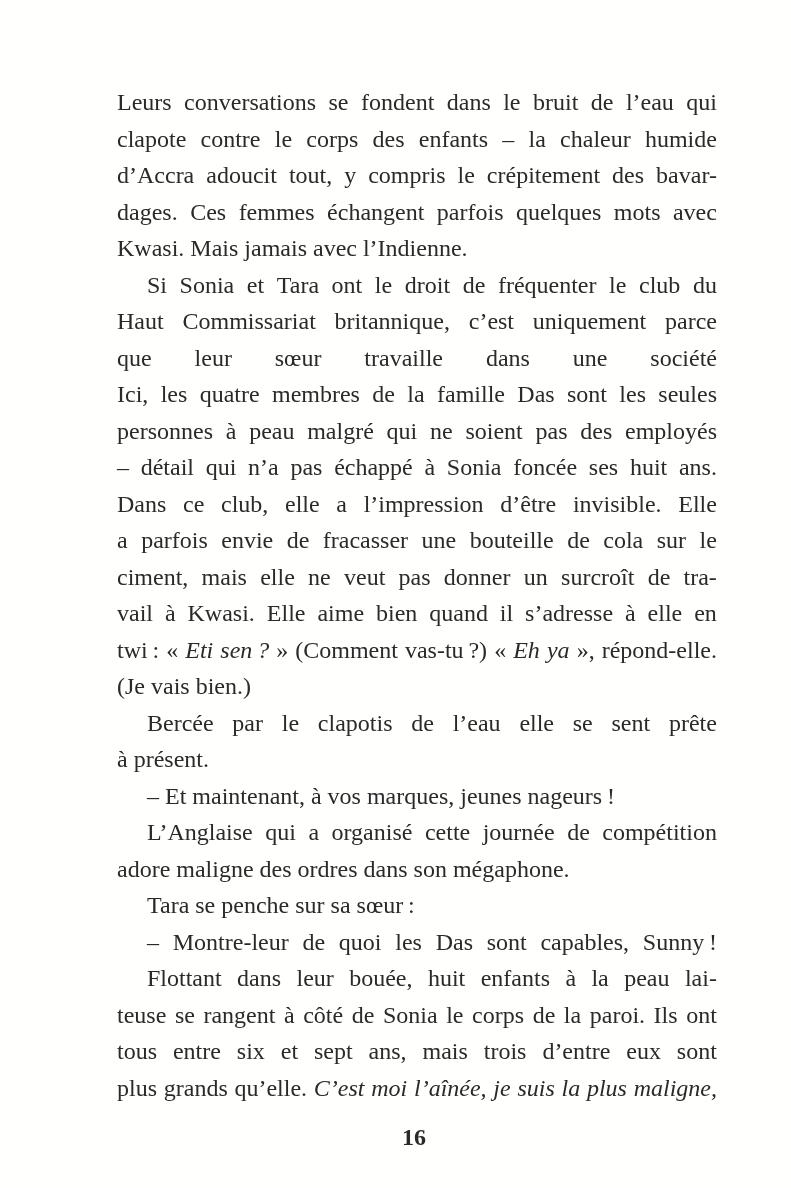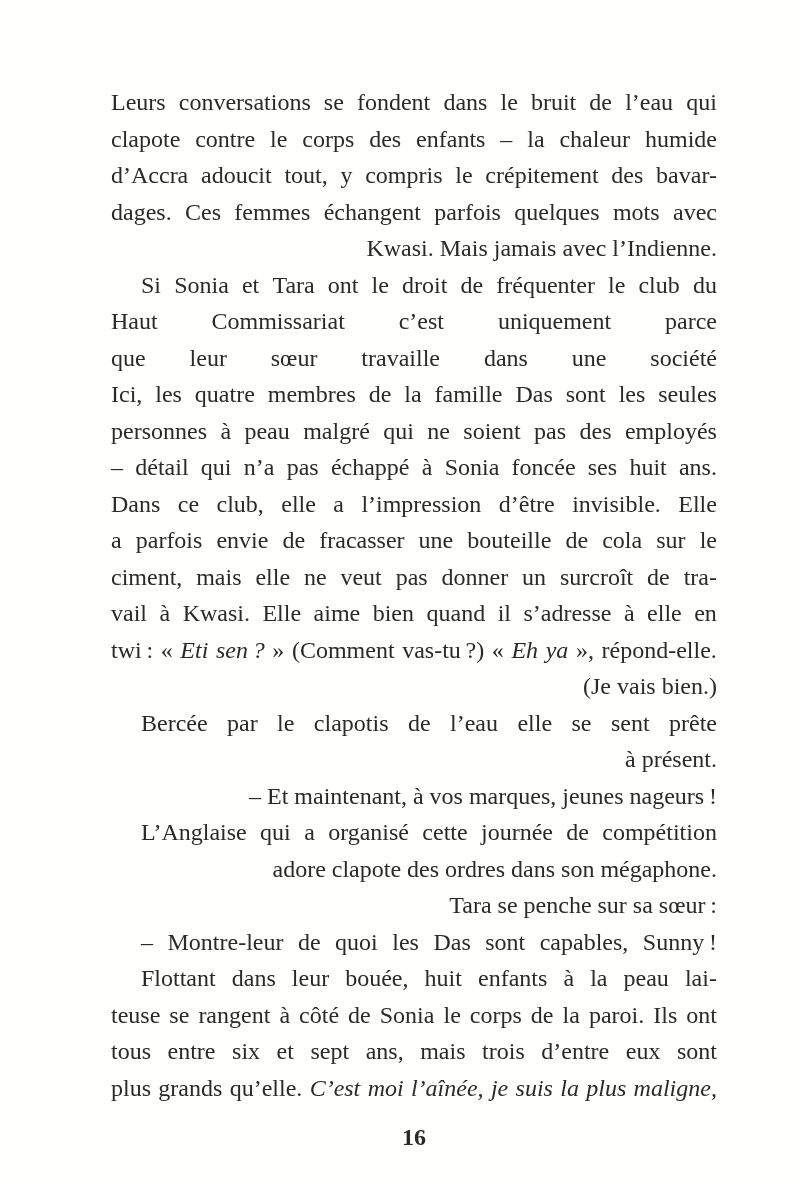--- a/index.html
+++ b/index.html
@@ -21,21 +21,22 @@
     top: 84px;
     width: 606px;
     color: #2a2a2a;
     font-size: 24px;
   }
   .para { margin: 0; padding: 0; }
   .line {
     height: 36.5px;
     line-height: 36.5px;
     white-space: nowrap;
-    text-align: right;
+    text-align: left;
+    margin-left: 6px;
   }
   .line.j {
     display: flex;
     justify-content: space-between;
   }
   .line.j span { flex: 0 0 auto; }
   .line.indent { padding-left: 30px; }
   .it { font-style: italic; }
   .pagenum {
     position: absolute;
@@ -112,20 +113,21 @@
           <span>droit</span>
           <span>de</span>
           <span>fréquenter</span>
           <span>le</span>
           <span>club</span>
           <span>du</span>
         </div>
         <div class="line j">
           <span>Haut</span>
           <span>Commissariat</span>
+          <span>britannique,</span>
           <span>c’est</span>
           <span>uniquement</span>
           <span>parce</span>
         </div>
         <div class="line j">
           <span>que</span>
           <span>leur</span>
           <span>sœur</span>
           <span>travaille</span>
           <span>dans</span>
@@ -260,21 +262,21 @@
         <div class="line j indent">
           <span>L’Anglaise</span>
           <span>qui</span>
           <span>a</span>
           <span>organisé</span>
           <span>cette</span>
           <span>journée</span>
           <span>de</span>
           <span>compétition</span>
         </div>
-        <div class="line"><span>adore clapote des ordres dans son mégaphone.</span></div>
+        <div class="line"><span>adore maligne des ordres dans son mégaphone.</span></div>
       </div>
       <div class="para">
         <div class="line indent"><span>Tara se penche sur sa sœur :</span></div>
       </div>
       <div class="para">
         <div class="line j indent">
           <span>–</span>
           <span>Montre-leur</span>
           <span>de</span>
           <span>quoi</span>

